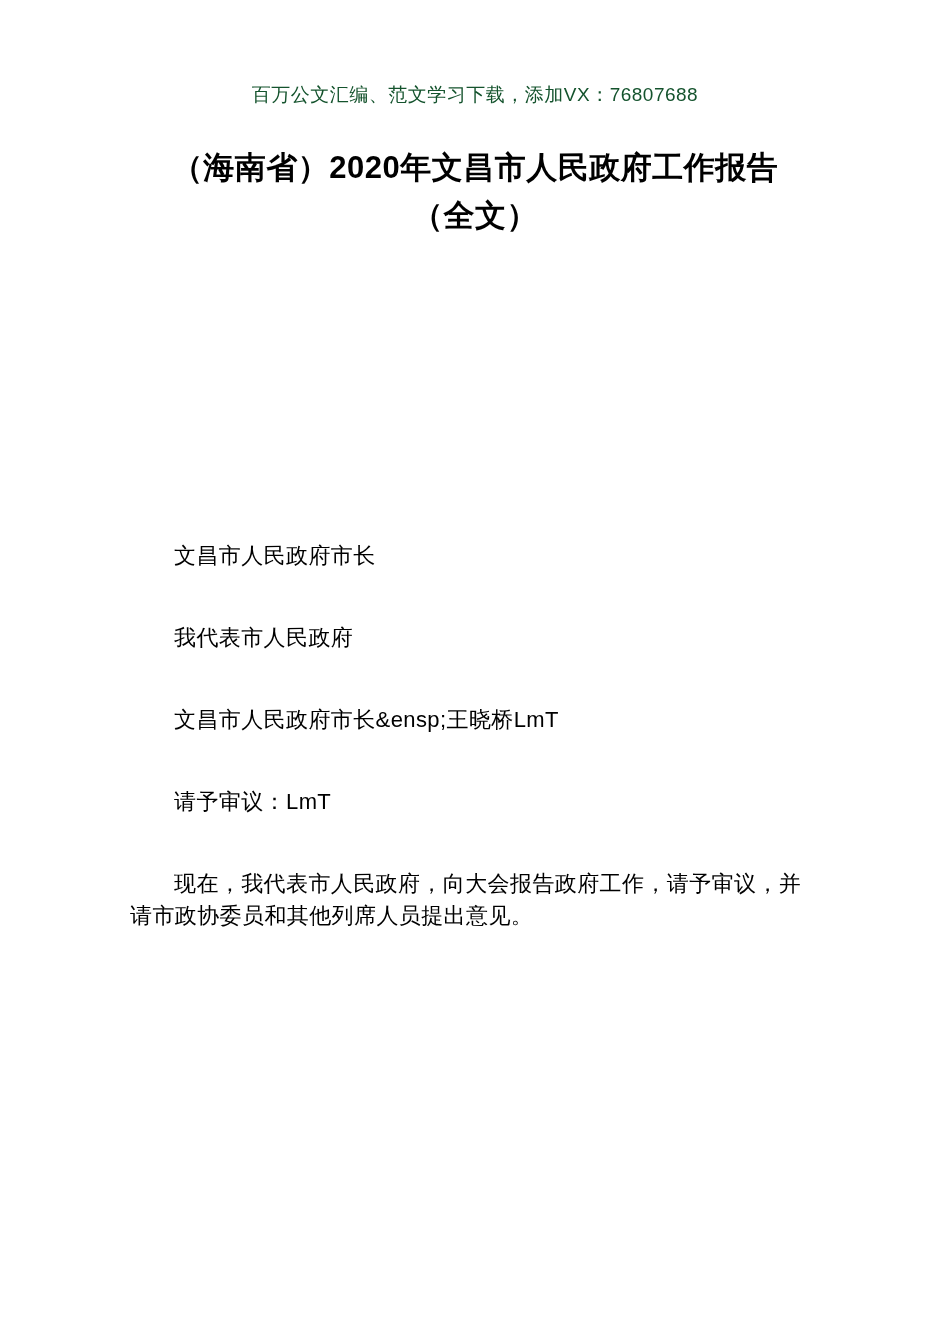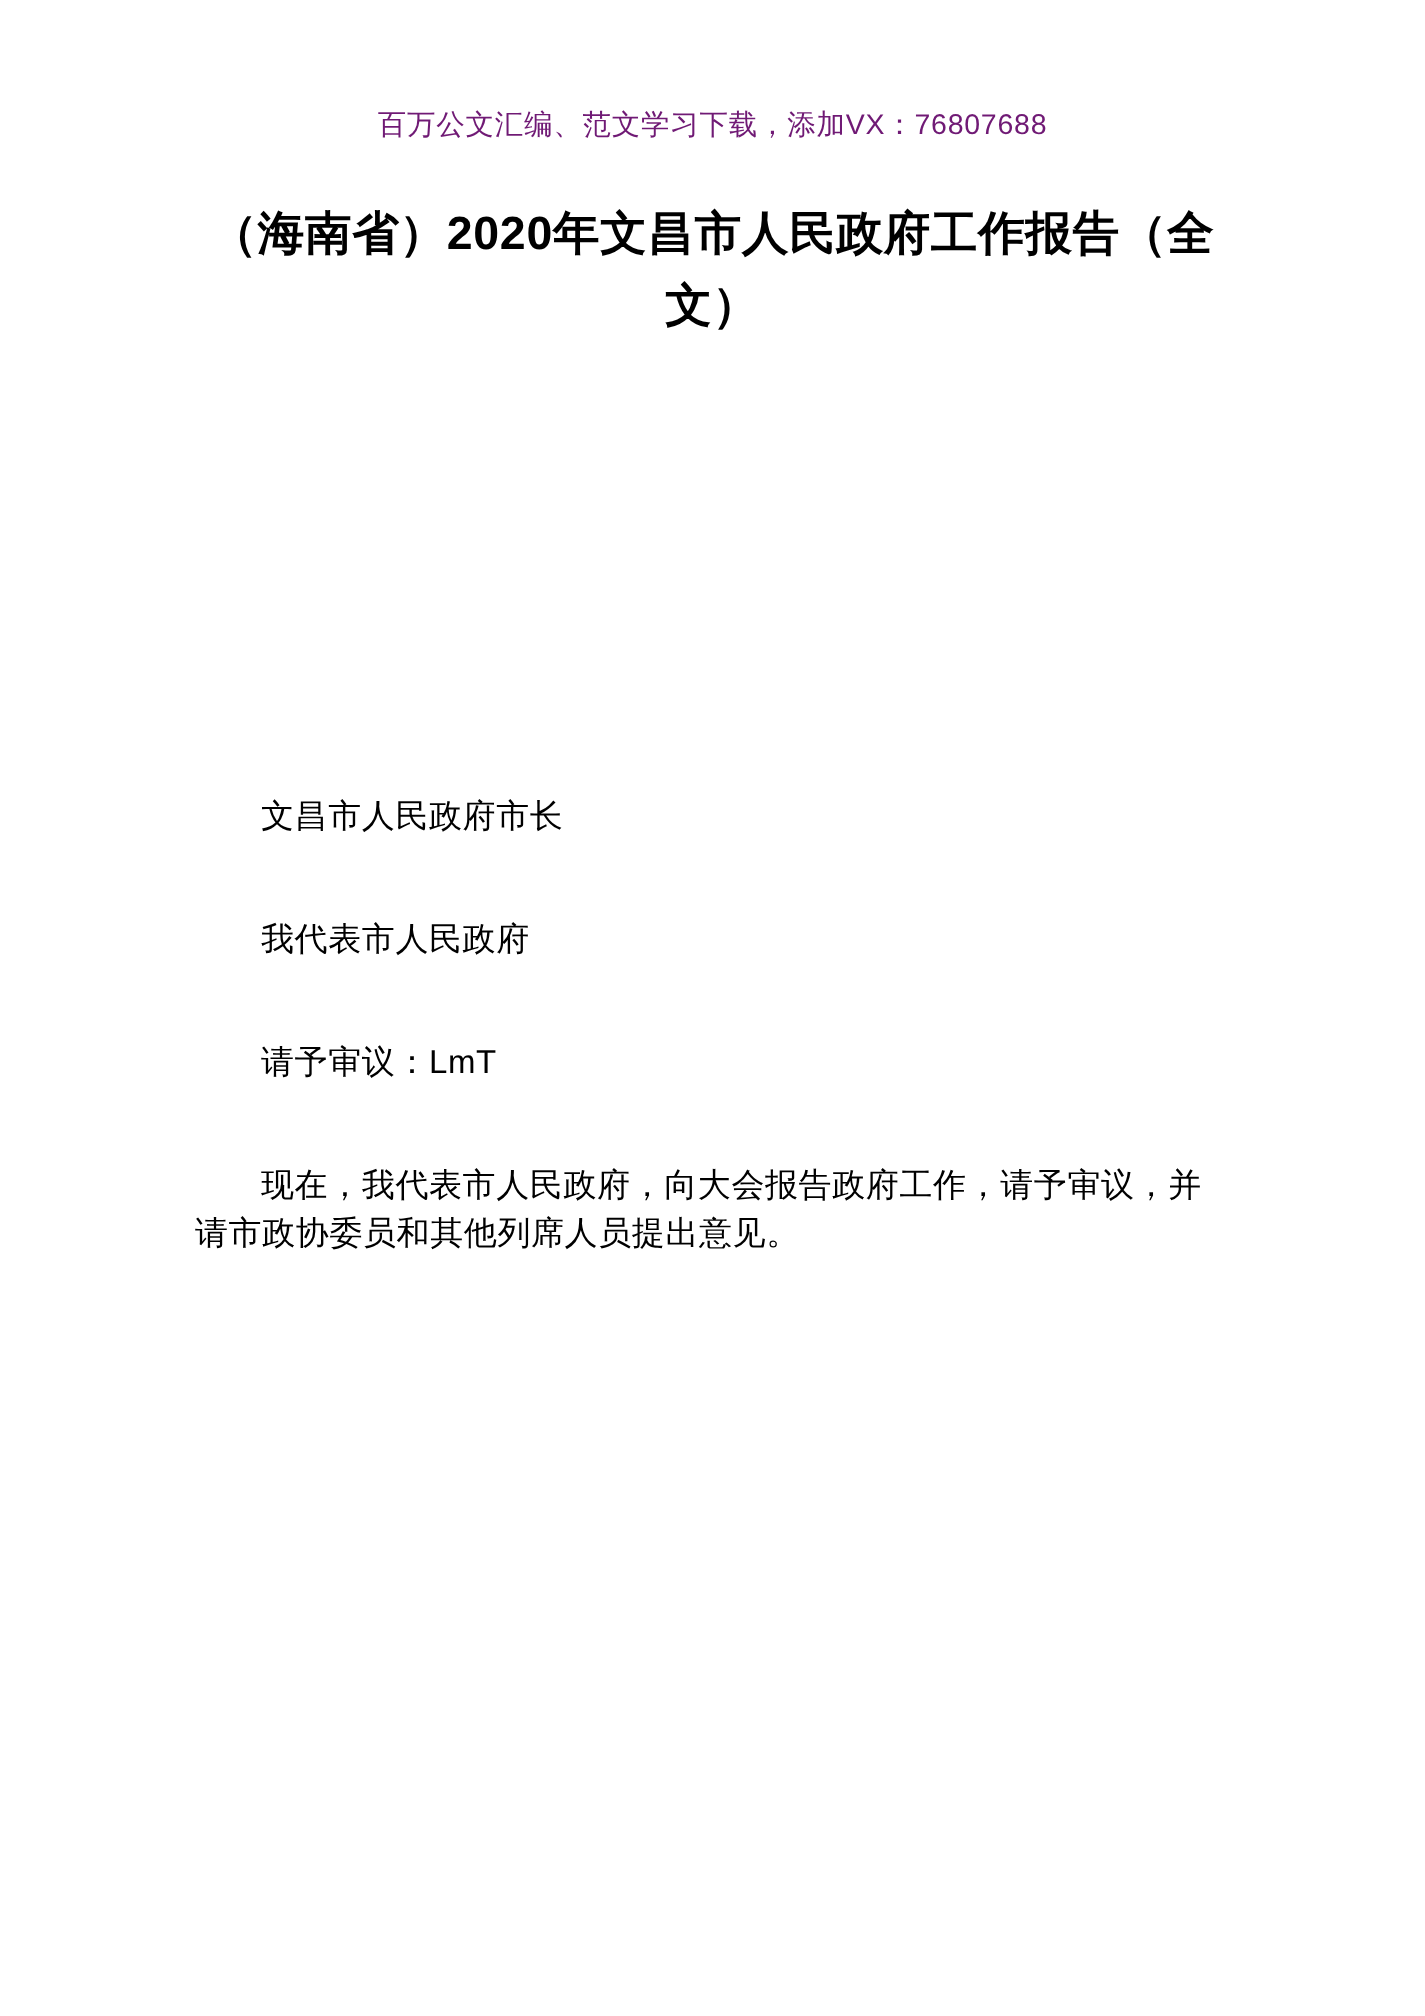--- a/index.html
+++ b/index.html
@@ -21,28 +21,28 @@
     box-sizing: border-box;
     padding: 0 130px;
     position: relative;
   }
   .watermark {
     position: absolute;
     top: 66px;
     left: 0;
     width: 950px;
     text-align: center;
-    color: #701a75;
+    color: #14532d;
     font-size: 19px;
     letter-spacing: 0.5px;
     font-family: "Liberation Sans", "DejaVu Sans", sans-serif;
     white-space: nowrap;
   }
   .doc-title {
-    margin: 4px;
+    margin: 16px;
     padding-top: 128px;
     text-align: center;
     font-size: 31px;
     font-weight: bold;
     line-height: 1.55;
     letter-spacing: 0.5px;
   }
   .body-block {
     margin-top: 300px;
   }
@@ -62,17 +62,18 @@
 
 <div class="page">
 
   <div class="watermark">百万公文汇编、范文学习下载，添加VX：76807688</div>
 
   <h1 class="doc-title">（海南省）2020年文昌市人民政府工作报告（全文）</h1>
 
   <div class="body-block">
     <p class="para">文昌市人民政府市长</p>
     <p class="para">我代表市人民政府</p>
+    <p class="para">文昌市人民政府市长&amp;ensp;王晓桥LmT</p>
     <p class="para">请予审议：LmT</p>
     <p class="para last">现在，我代表市人民政府，向大会报告政府工作，请予审议，并请市政协委员和其他列席人员提出意见。</p>
   </div>
 
 </div>
 
 </body></html>

